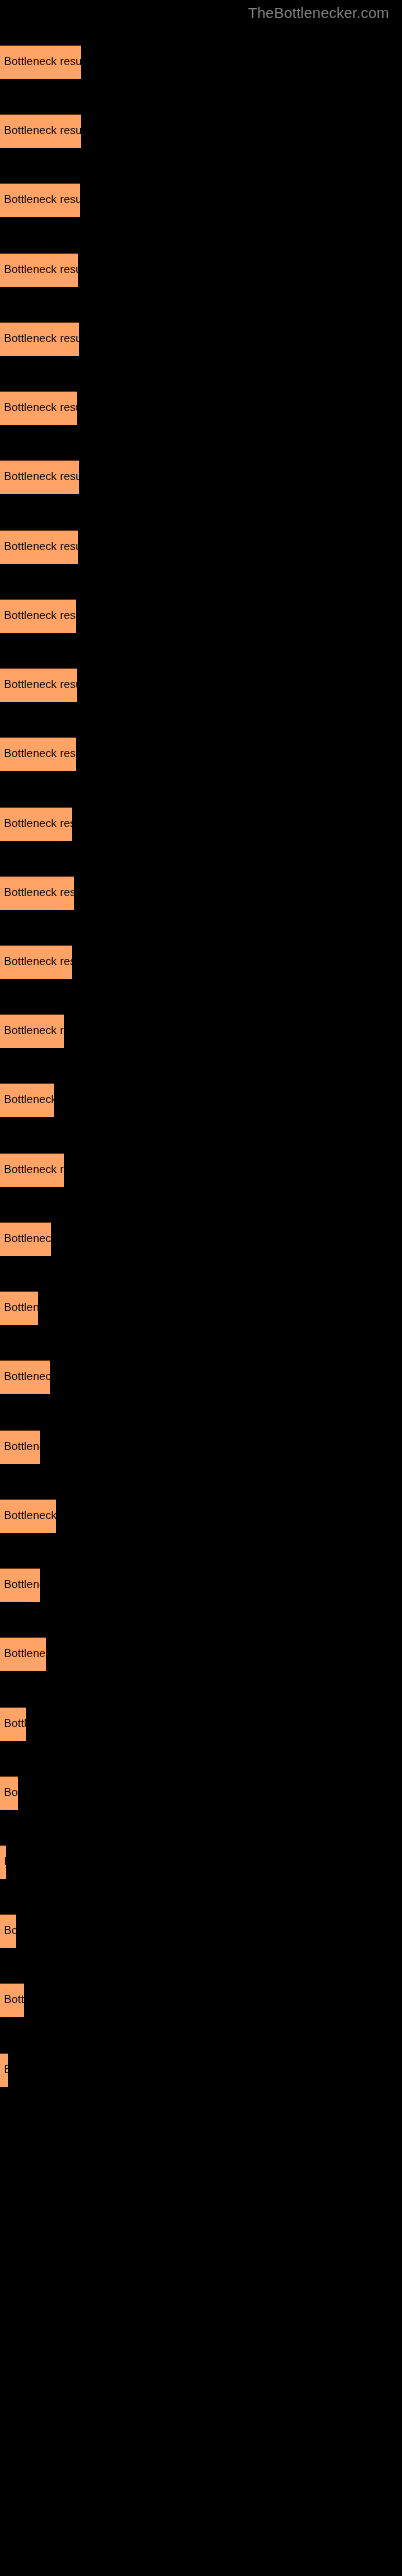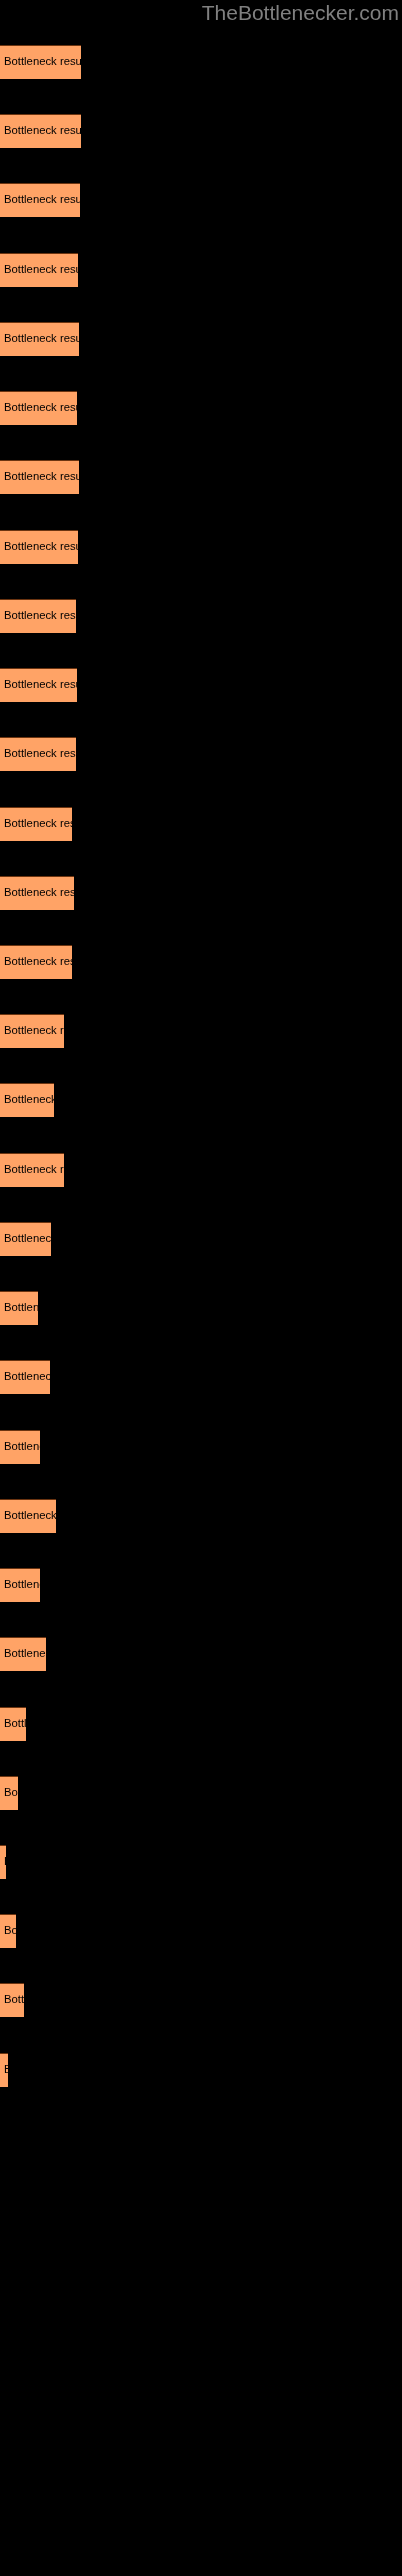--- a/index.html
+++ b/index.html
@@ -19,24 +19,24 @@
   .page {
     position: relative;
     width: 403px;
     height: 2576px;
     background: #000000;
   }
 
   .site-title {
     position: absolute;
     top: 1.6px;
-    right: 4px;
+    right: 14px;
     color: #808080;
     font-family: "Liberation Sans", sans-serif;
-    font-size: 21px;
+    font-size: 15px;
     font-weight: 400;
     letter-spacing: 0px;
     line-height: 21px;
     white-space: nowrap;
     user-select: none;
   }
 
   .chart-area {
     position: absolute;
     left: 0;

